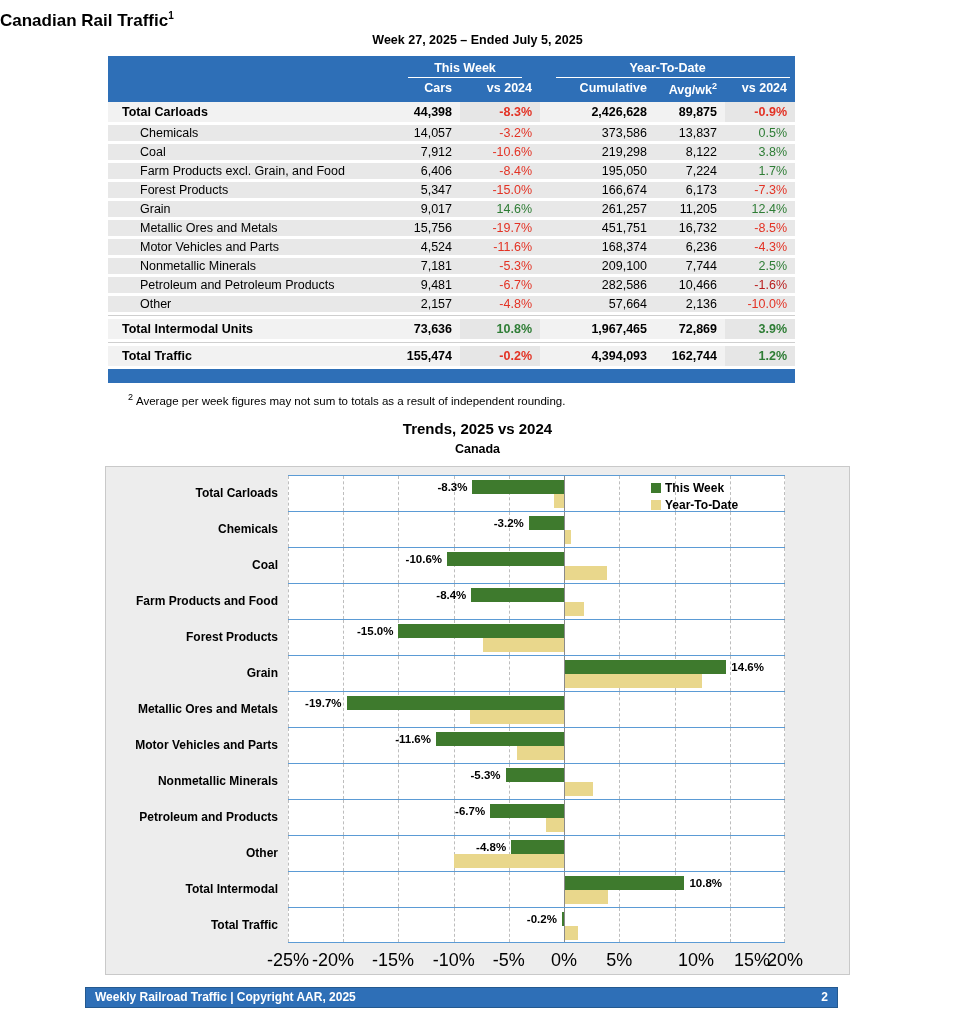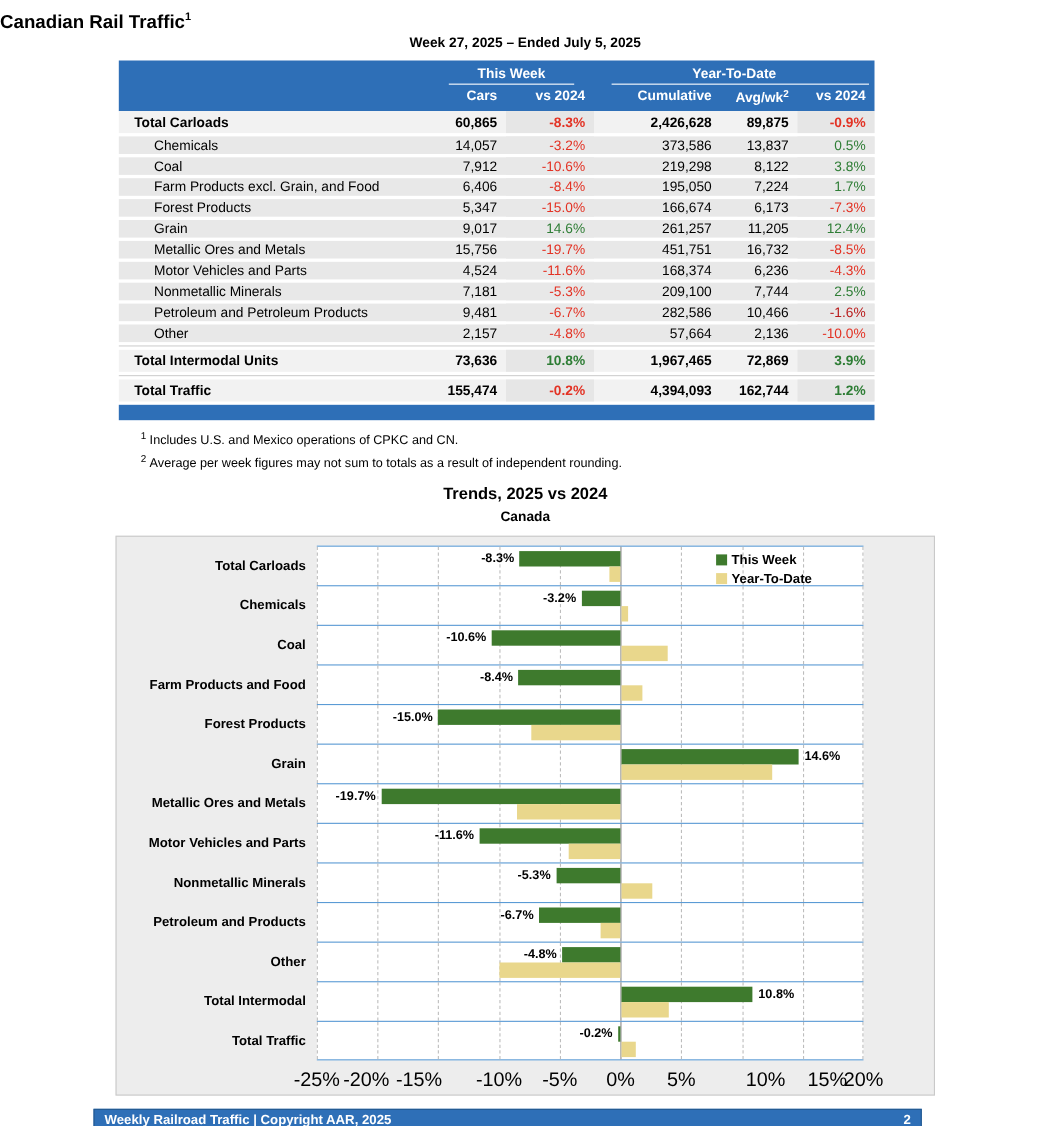--- a/index.html
+++ b/index.html
@@ -102,21 +102,21 @@
         <div class="c-num">Cars</div>
         <div class="c-num">vs 2024</div>
         <div class="c-num">Cumulative</div>
         <div class="c-num"><span>Avg/wk</span><sup>2</sup></div>
         <div class="c-num">vs 2024</div>
       </div>
     </div>
     <div id="table-body">
         <div class="trow total">
           <div class="cell label">Total Carloads</div>
-          <div class="cell">60,865</div>
+          <div class="cell">44,398</div>
           <div class="cell vs" style="color: rgb(227, 50, 36);">-8.3%</div>
           <div class="cell">2,426,628</div>
           <div class="cell">89,875</div>
           <div class="cell vs" style="color: rgb(227, 50, 36);">-0.9%</div>
         </div>
         <div class="trow commodity">
           <div class="cell label">Chemicals</div>
           <div class="cell">14,057</div>
           <div class="cell vs" style="color: rgb(227, 50, 36);">-3.2%</div>
           <div class="cell">373,586</div>
@@ -211,21 +211,20 @@
           <div class="cell vs" style="color: rgb(227, 50, 36);">-0.2%</div>
           <div class="cell">4,394,093</div>
           <div class="cell">162,744</div>
           <div class="cell vs" style="color: rgb(46, 125, 53);">1.2%</div>
         </div>
       </div>
     <div class="table-bottom-bar"></div>
   </div>
 
   <div class="footnotes" id="footnotes">
-      <div class="footnote"><sup>1</sup><span>Includes U.S. and Mexico operations of CPKC and CN.</span></div>
       <div class="footnote"><sup>2</sup><span>Average per week figures may not sum to totals as a result of independent rounding.</span></div>
     </div>
 
   <div class="chart-title">Trends, 2025 vs 2024</div>
   <div class="chart-subtitle">Canada</div>
 
   <div class="chart-box">
     <div id="chart-rows">
         <div class="band-row">
           <div class="cat-label">Total Carloads</div>
@@ -458,21 +457,21 @@
             <div class="gridline" style="left: 496px;"></div>
             <div class="bar s0" style="background: rgb(62, 122, 45); width: 2.20889px; left: 273.902px;"></div>
             <div class="bar s1" style="background: rgb(233, 215, 140); width: 13.2533px; left: 277.111px;"></div>
             <span class="bar-label" style="right: 228.098px;">-0.2%</span>
           </div>
         </div>
       </div>
     <div class="axis" id="axis-labels">
         <span style="left: 0px;">-25%</span>
         <span style="left: 45px;">-20%</span>
-        <span style="left: 93px;">-15%</span>
+        <span style="left: 105px;">-15%</span>
         <span style="left: 165.667px;">-10%</span>
         <span style="left: 220.889px;">-5%</span>
         <span style="left: 276.111px;">0%</span>
         <span style="left: 331.333px;">5%</span>
         <span style="left: 408px;">10%</span>
         <span style="left: 464px;">15%</span>
         <span style="left: 497px;">20%</span>
       </div>
     <div class="legend">
       <div class="legend-item">

